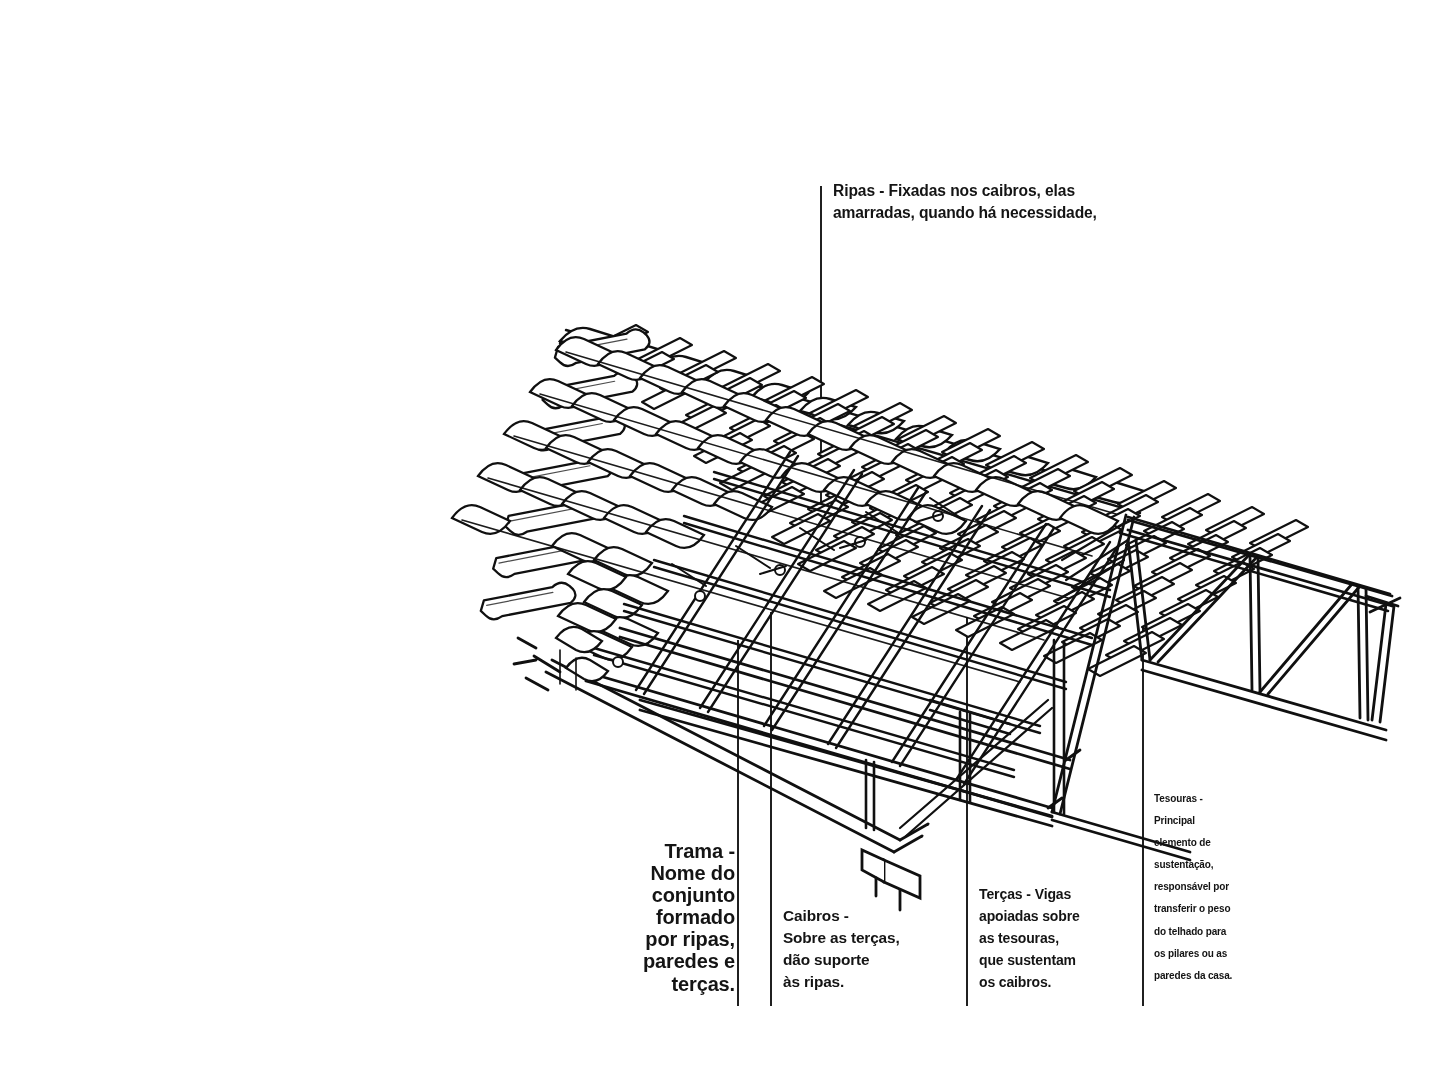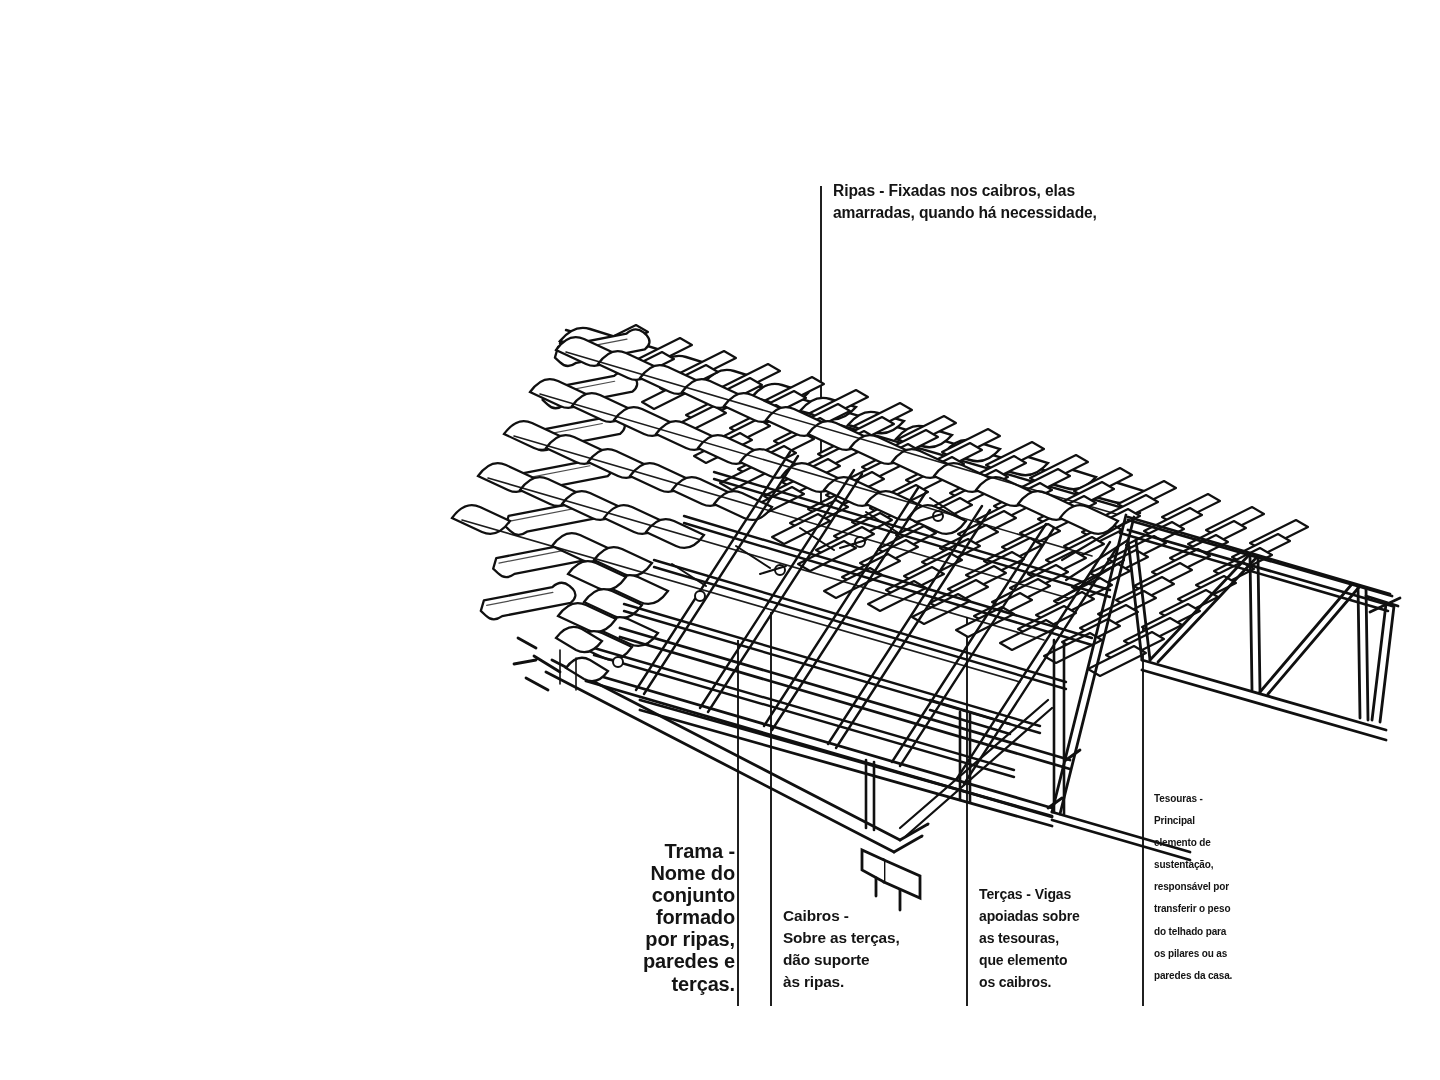--- a/index.html
+++ b/index.html
@@ -454,21 +454,21 @@
     <span class="ln term">Caibros -</span>
     <span class="ln">Sobre as terças,</span>
     <span class="ln">dão suporte</span>
     <span class="ln">às ripas.</span>
   </div>
 
   <div class="callout" id="callout-tercas">
     <span class="ln term">Terças - Vigas</span>
     <span class="ln">apoiadas sobre</span>
     <span class="ln">as tesouras,</span>
-    <span class="ln">que elemento</span>
+    <span class="ln">que sustentam</span>
     <span class="ln">os caibros.</span>
   </div>
 
   <div class="callout" id="callout-tesouras">
     <span class="ln term">Tesouras -</span>
     <span class="ln">Principal</span>
     <span class="ln">elemento de</span>
     <span class="ln">sustentação,</span>
     <span class="ln">responsável por</span>
     <span class="ln">transferir o peso</span>

